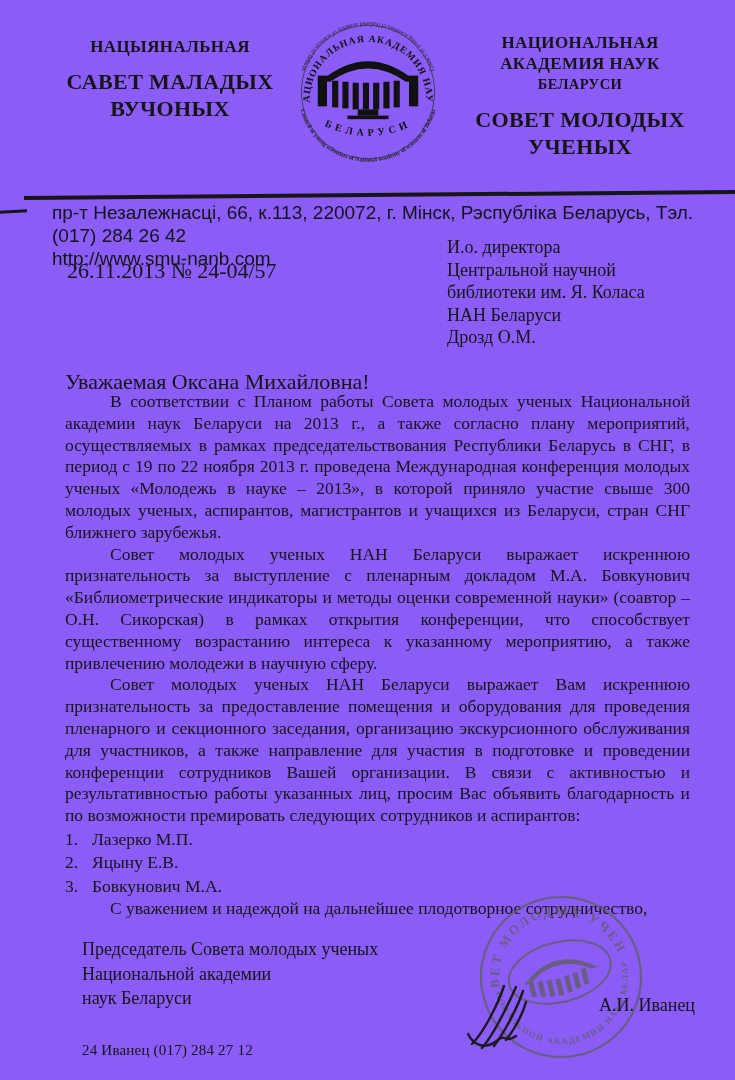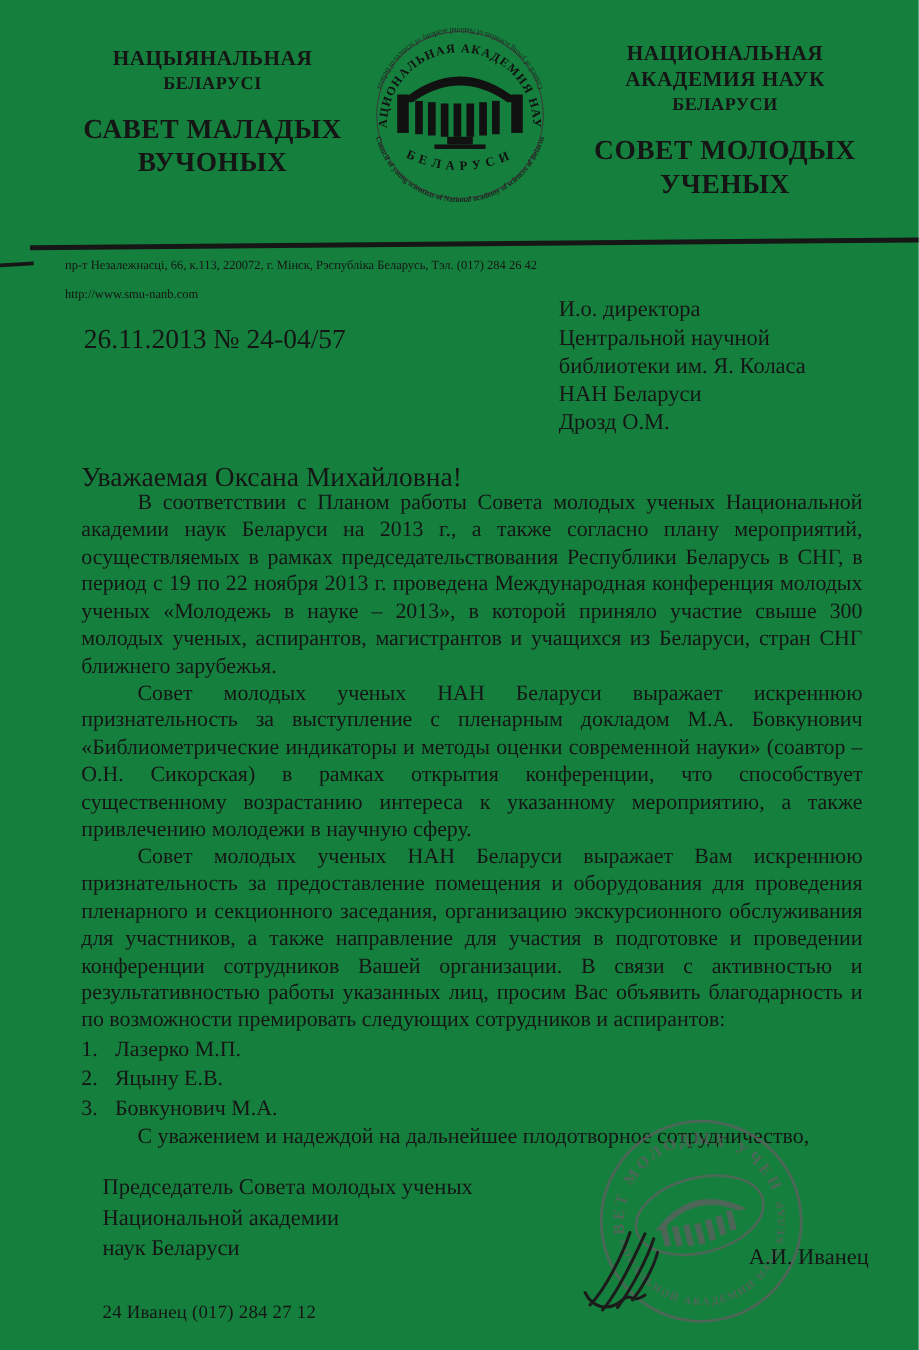--- a/index.html
+++ b/index.html
@@ -1,34 +1,34 @@
 <!DOCTYPE html>
 <html><head>
 <meta charset="utf-8">
 <style>
   html,body{margin:0;padding:0;background:#d9d9d9;}
   .page{
     position:relative;width:735px;height:1080px;margin:0 auto;
-    background:#15803d;overflow:hidden;
+    background:#8b5cf6;overflow:hidden;
     font-family:"Liberation Serif","DejaVu Serif",serif;color:#151515;
   }
   
   .org-block{position:absolute;text-align:center;}
   .org-block .org-line{font-weight:700;font-size:17px;line-height:21px;letter-spacing:.4px;}
   .org-block .org-line.small{font-size:14.5px;}
   .org-block .council{margin-top:11px;font-weight:700;font-size:22px;line-height:27px;letter-spacing:.4px;}
   .h-left{left:50px;top:36px;width:240px;}
   .h-right{left:453px;top:32px;width:254px;}
   .logo{position:absolute;left:286px;top:10px;width:164px;height:164px;}
   
   .rule{position:absolute;left:24px;top:193px;width:714px;height:4px;background:#161616;transform:rotate(-0.5deg);}
   .rule-stub{position:absolute;left:0;top:210px;width:27px;height:3px;background:#161616;transform:rotate(-3deg);}
   
-  .address{position:absolute;left:52px;top:201px;font-family:Liberation Serif, serif;
-           font-size:10px;line-height:23px;color:#141414;}
+  .address{position:absolute;left:52px;top:201px;font-family:Liberation Sans, sans-serif;
+           font-size:19px;line-height:23px;color:#141414;}
   .ref-number{position:absolute;left:67px;top:258px;font-size:22px;}
   .recipient{position:absolute;left:447px;top:236px;font-size:18px;line-height:22.5px;}
   
   .salutation{position:absolute;left:65px;top:369px;width:625px;text-align:left;font-size:22px;}
   .letter{position:absolute;left:65px;top:391px;width:625px;font-size:17.5px;line-height:21.8px;text-align:justify;}
   .letter p{margin:0;text-indent:45px;}
   .bonus-list{margin:1px 0 0 0;padding:0;list-style:none;font-size:17.5px;line-height:23.5px;text-align:left;}
   .bonus-list .num{display:inline-block;width:27px;}
   .closing-line{margin:5px 0 0 0;text-indent:45px;text-align:left;}
   .signer{margin:17px;text-align:left;line-height:24.5px;font-size:18px;}
@@ -38,21 +38,20 @@
   .signature{position:absolute;left:466px;top:980px;width:110px;height:74px;z-index:3;}
   .footer-contact{position:absolute;left:82px;top:1042px;font-size:15px;letter-spacing:.2px;text-align:right;}
 </style>
 </head>
 <body>
 
 <div class="page">
 
   <div class="org-block h-left">
     <div class="org-line">НАЦЫЯНАЛЬНАЯ</div>
-    <div class="org-line small">БЕЛАРУСІ</div>
     <div class="council">
       <div>САВЕТ МАЛАДЫХ</div>
       <div>ВУЧОНЫХ</div>
     </div>
   </div>
 
   <svg class="logo" viewBox="0 0 160 160">
     <defs>
       <path id="lp-outer-top" d="M 148,80 A 68,68 0 0 0 12,80"></path>
       <path id="lp-outer-bot" d="M 12,80 A 68,68 0 0 0 148,80"></path>

